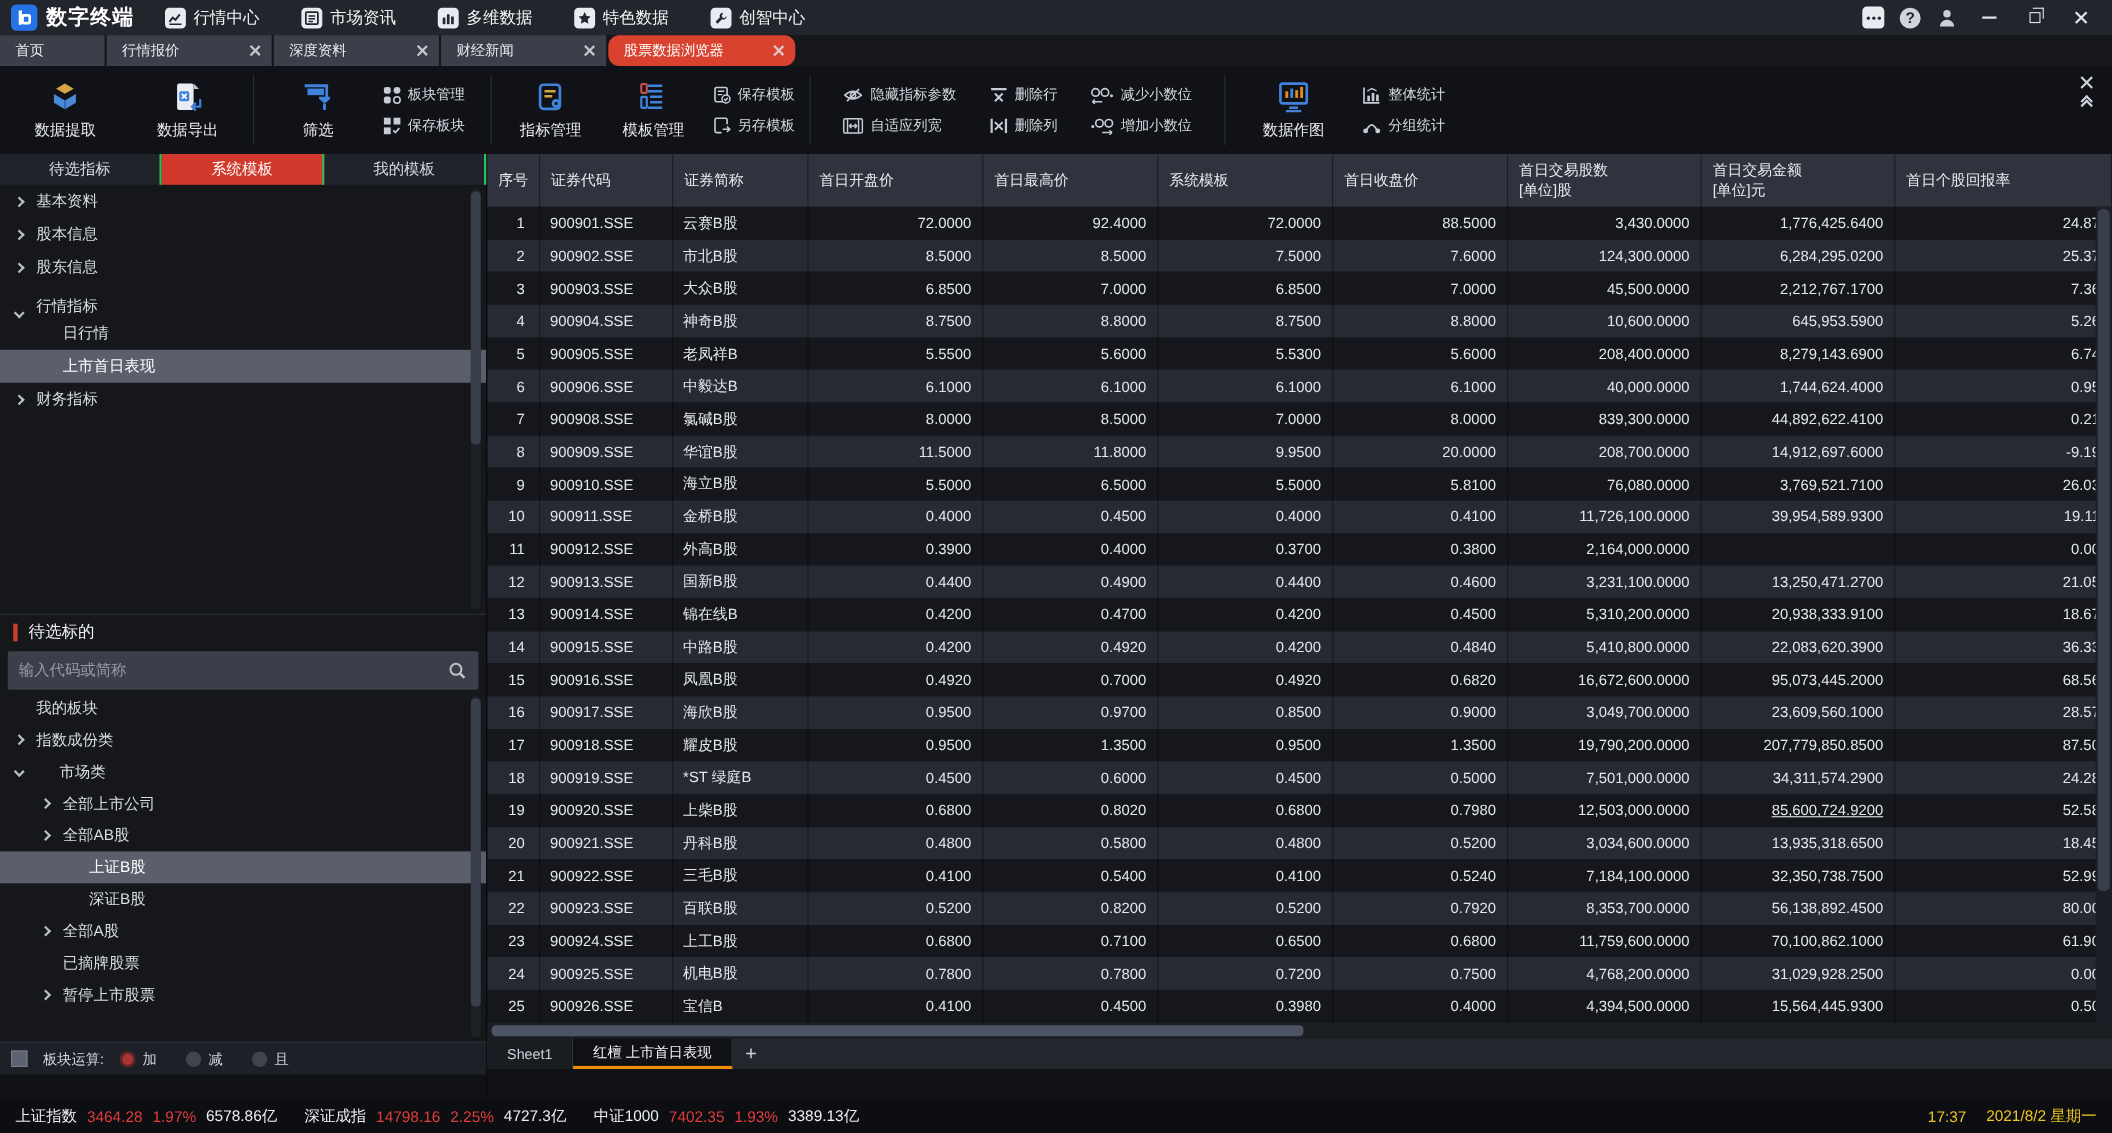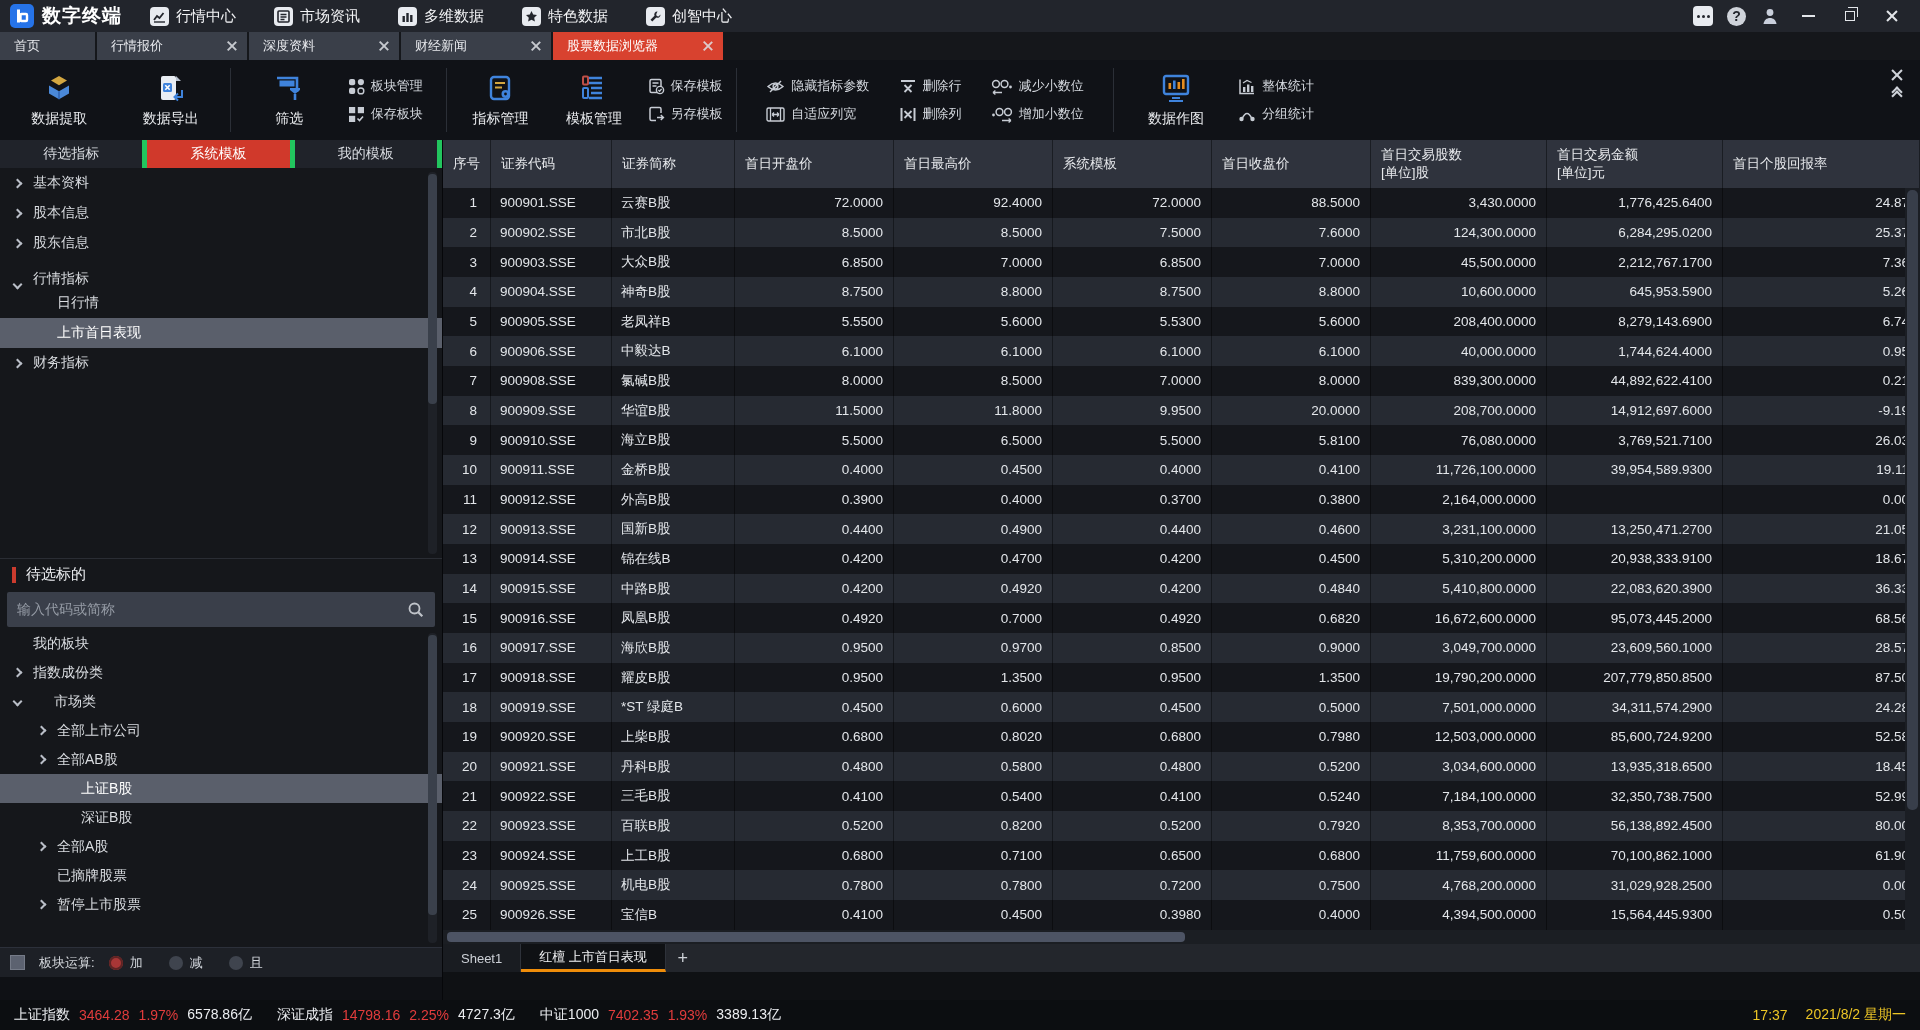--- a/index.html
+++ b/index.html
@@ -26,21 +26,21 @@
   .restore-glyph { width:10px; height:10px; border:1.6px solid #e3e6ea; position:relative; }
   .restore-glyph::before { content:""; position:absolute; left:2px; top:-5px; width:9px; height:9px; border:1.6px solid #e3e6ea; border-left:none; border-bottom:none; }
   .close-glyph { position:relative; width:14px; height:14px; }
   .close-glyph::before,.close-glyph::after { content:""; position:absolute; left:6px; top:0; width:2px; height:14px; background:#e3e6ea; }
   .close-glyph::before { transform:rotate(45deg); } .close-glyph::after { transform:rotate(-45deg); }
 
   
   .tabbar { height:28px; background:#15171b; display:flex; align-items:flex-end; gap:2px; flex:0 0 28px; }
   .ptab { height:28px; background:#3a3f49; color:#e8eaee; font-size:13px; display:flex; align-items:center; padding:0 10px 0 14px; cursor:pointer; }
   .ptab .t-lbl { flex:1; }
-  .ptab.active { background:#d8422f; color:#fff; }
+  .ptab.active { background:#d8422f; color:#fff;border-radius:10px; }
   .tab-x { position:relative; width:10px; height:10px; margin-left:12px; opacity:.85; }
   .tab-x::before,.tab-x::after { content:""; position:absolute; left:4px; top:-1px; width:1.6px; height:12px; background:#dfe2e6; }
   .tab-x::before { transform:rotate(45deg);} .tab-x::after { transform:rotate(-45deg);}
 
   
   .toolbar { height:80px; background:#101217; display:flex; align-items:stretch; position:relative; flex:0 0 80px; }
   .tgroup { display:flex; align-items:center; justify-content:space-evenly; }
   .tdiv { width:1px; background:#2b2f37; margin:8px 0; }
   .bigbtn { display:flex; flex-direction:column; align-items:center; justify-content:center; gap:5px; width:104px; cursor:pointer; }
   .bigbtn .lbl { color:#e9ebee; font-size:14px; white-space:nowrap; }
@@ -51,21 +51,21 @@
   .tb-x { position:relative; width:14px; height:14px; cursor:pointer; }
   .tb-x::before,.tb-x::after { content:""; position:absolute; left:6px; top:0; width:2px; height:14px; background:#cfd3da; }
   .tb-x::before{transform:rotate(45deg);} .tb-x::after{transform:rotate(-45deg);}
   .dbl-chev { display:flex; flex-direction:column; gap:-2px; cursor:pointer; }
   .chev-up { width:8px; height:8px; border-left:2px solid #cfd3da; border-top:2px solid #cfd3da; transform:rotate(45deg); margin-top:-4px; }
 
   
   .main { flex:0 0 860px; display:flex; height:860px; }
   .left-panel { width:443px; flex:0 0 443px; background:#15171b; display:flex; flex-direction:column; border-right:1px solid #06070a; }
   .lp-tabs { height:28px; display:flex; flex:0 0 28px; }
-  .lp-tab { flex:1; background:#20232a; color:#d8dbe0; font-size:14px; display:flex; align-items:center; justify-content:center; cursor:pointer; border-right:5px solid #22c55e; }
+  .lp-tab { flex:1; background:#20232a; color:#d8dbe0; font-size:14px; display:flex; align-items:center; justify-content:center; cursor:pointer; border-right:2px solid #22c55e; }
   .lp-tab.active { background:#d0392b; color:#fff; }
   .lp-tree { position:relative; overflow:hidden; }
   #indicator-tree { flex:0 0 390px; height:390px; }
   .tree-item { height:30px; display:flex; align-items:center; color:#d9dce0; font-size:14px; cursor:pointer; white-space:nowrap; }
   .tree-item.selected { background:#5a5f6b; color:#fff; }
   .chev { width:7px; height:7px; border-right:2px solid #b9bec7; border-bottom:2px solid #b9bec7; display:inline-block; flex:0 0 auto; margin-right:12px; }
   .chev.right { transform:rotate(-45deg); }
   .chev.down  { transform:rotate(45deg); }
   .chev.none  { border:none; }
   .vtrack { position:absolute; right:5px; top:4px; width:9px; background:#1e2127; border-radius:4px; }
@@ -808,21 +808,21 @@
           </div>
           <div class="tr odd">
             <div class="td seq" style="width: 48px; flex: 0 0 48px;">19</div>
             <div class="td txt" style="width: 121px; flex: 0 0 121px;">900920.SSE</div>
             <div class="td txt" style="width: 123px; flex: 0 0 123px;">上柴B股</div>
             <div class="td num" style="width: 159px; flex: 0 0 159px;">0.6800</div>
             <div class="td num" style="width: 159px; flex: 0 0 159px;">0.8020</div>
             <div class="td num" style="width: 159px; flex: 0 0 159px;">0.6800</div>
             <div class="td num" style="width: 159px; flex: 0 0 159px;">0.7980</div>
             <div class="td num" style="width: 176px; flex: 0 0 176px;">12,503,000.0000</div>
-            <div class="td num" style="width: 176px; flex: 0 0 176px;">85,600,724.9200</div>
+            <div class="td num" style="width: 176px; flex: 0 0 176px; text-decoration: underline;">85,600,724.9200</div>
             <div class="td num" style="width: 197px; flex: 0 0 197px;">52.58</div>
           </div>
           <div class="tr even">
             <div class="td seq" style="width: 48px; flex: 0 0 48px;">20</div>
             <div class="td txt" style="width: 121px; flex: 0 0 121px;">900921.SSE</div>
             <div class="td txt" style="width: 123px; flex: 0 0 123px;">丹科B股</div>
             <div class="td num" style="width: 159px; flex: 0 0 159px;">0.4800</div>
             <div class="td num" style="width: 159px; flex: 0 0 159px;">0.5800</div>
             <div class="td num" style="width: 159px; flex: 0 0 159px;">0.4800</div>
             <div class="td num" style="width: 159px; flex: 0 0 159px;">0.5200</div>

